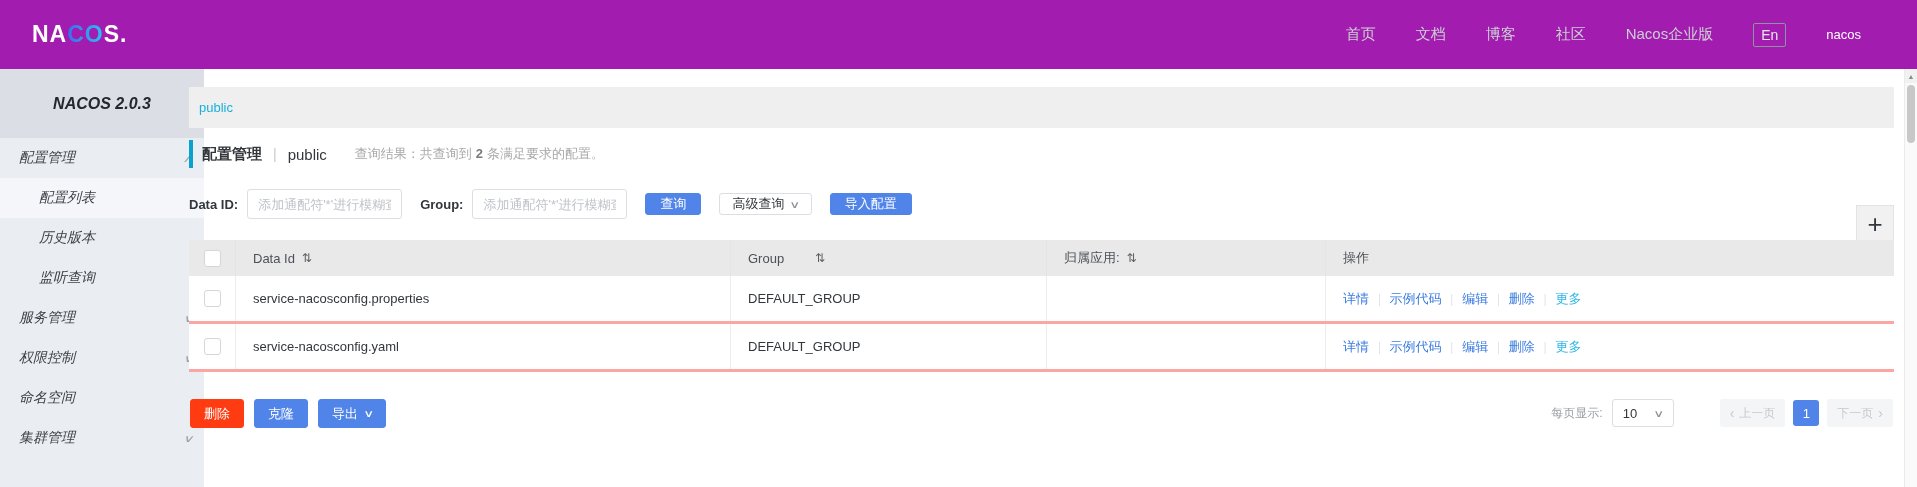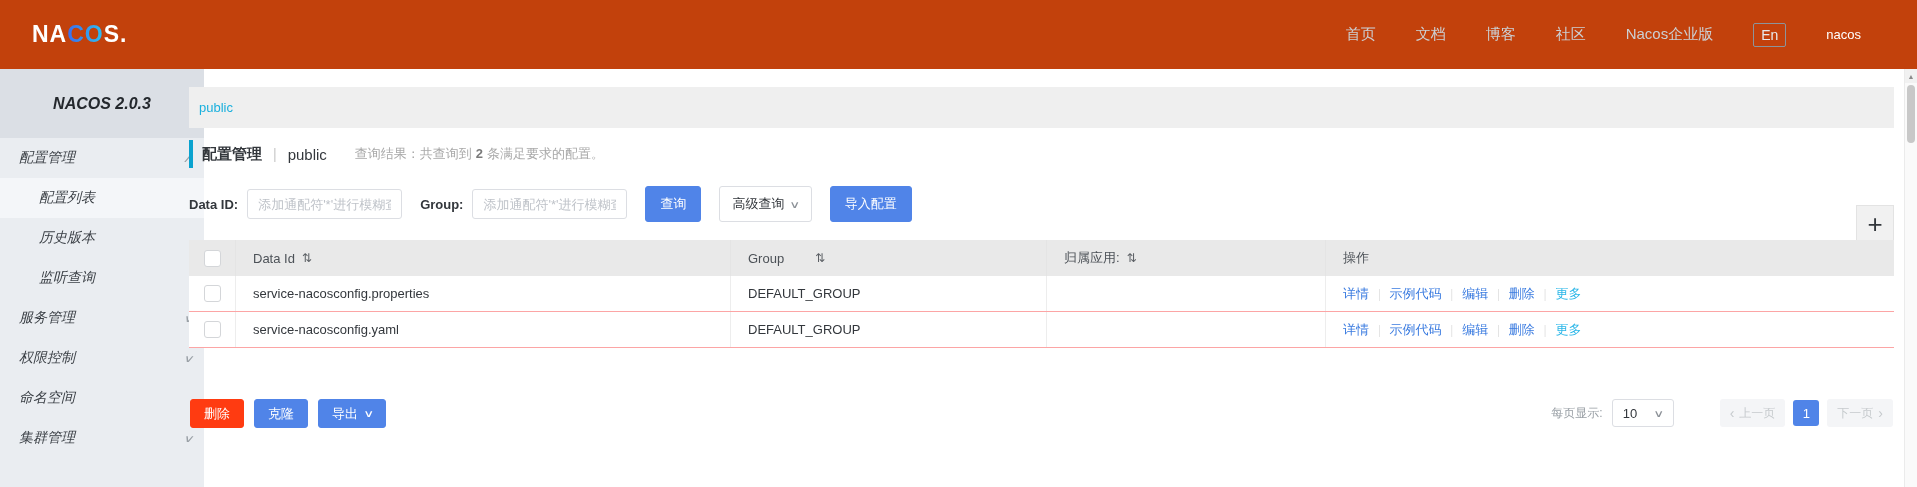--- a/index.html
+++ b/index.html
@@ -3,21 +3,21 @@
 <meta charset="utf-8">
 <style>
   * { margin:0; padding:0; box-sizing:border-box; }
   html,body { width:1917px; height:487px; }
   body {
     position:relative; overflow:hidden; background:#ffffff;
     font-family:"Liberation Sans", sans-serif; color:#33373c;
   }
   
   .nav { position:absolute; left:0; top:0; width:1917px; height:69px;
-         background:#c2410c; display:flex; align-items:center; z-index:5; }
+         background:#a21caf; display:flex; align-items:center; z-index:5; }
   .logo { margin-left:32px; font-size:23px; font-weight:bold; color:#ffffff;
           letter-spacing:1px; display:flex; align-items:baseline; }
   .logo .mid { background:linear-gradient(90deg,#3a6df0,#2ec1f0);
                -webkit-background-clip:text; background-clip:text; color:transparent; }
   .nav-right { margin-left:auto; margin-right:56px; display:flex; align-items:center;
                gap:40px; color:#ccd0d4; font-size:15px; }
   .nav-link { cursor:pointer; white-space:nowrap; }
   .lang-box { border:1px solid #8d949b; border-radius:2px; padding:3px 7px;
               font-size:14px; color:#e8eaec; cursor:pointer; }
   .username { font-size:13px; font-weight:normal; color:#ffffff; cursor:pointer; }
@@ -51,39 +51,39 @@
 
   
   .search-row { position:absolute; left:189px; top:189px; height:30px;
                 display:flex; align-items:center; }
   .fld-label { font-size:13px; font-weight:bold; color:#33373c; margin-right:9px; white-space:nowrap; }
   .txt-input { width:155px; height:30px; border:1px solid #dcdee3; border-radius:3px;
                padding:0 10px; font-size:13px; color:#333; background:#fff;
                font-family:"Liberation Sans",sans-serif; }
   .txt-input::placeholder { color:#bfc3c9; }
   .gap18 { width:18px; }
-  .btn { height:36px; border-radius:3px; font-size:13px; cursor:pointer;
+  .btn { height:22px; border-radius:3px; font-size:13px; cursor:pointer;
          display:inline-flex; align-items:center; justify-content:center;
          font-family:"Liberation Sans",sans-serif; white-space:nowrap; }
   .btn-primary { background:#5084e8; border:1px solid #5084e8; color:#fff; padding:0 14px; }
   .btn-outline { background:#fff; border:1px solid #dcdee3; color:#33373c; padding:0 12px; }
   .caret { display:inline-block; margin-left:7px; font-size:10px; transform:scaleX(1.5); }
   .btn-outline .caret { color:#8b9096; }
 
   
   .plus-btn { position:absolute; left:1856px; top:205px; width:38px; height:38px;
               background:#f1f1f1; border:1px solid #e3e3e3; display:flex; align-items:center;
               justify-content:center; font-size:26px; font-weight:300; color:#33373c;
               cursor:pointer; line-height:1; }
 
   
   .cfg-table { position:absolute; left:189px; top:240px; width:1705px; font-size:13px; }
   .t-row { display:flex; width:100%; }
   .t-head { background:#e9e9e9; height:36px; color:#4c5157; }
-  .t-body { background:#ffffff; height:36px; border-bottom:1px solid #fca5a5; }
+  .t-body { background:#ffffff; height:48px; border-bottom:3px solid #fca5a5; }
   .cell { display:flex; align-items:center; padding-left:17px; border-right:1px solid #e4e4e4; }
   .t-body .cell { border-right:1px solid #ededed; }
   .cell.last { border-right:none;font-family:Liberation Serif, serif; }
   .c0 { width:47px; padding-left:0; justify-content:center; }
   .c1 { width:495px; }
   .c2 { width:316px;gap:24px; }
   .c3 { width:279px; }
   .c4 { flex:1; }
   .checkbox { width:17px; height:17px; background:#fff; border:1px solid #d4d6d9;
               border-radius:3px; cursor:pointer; }

